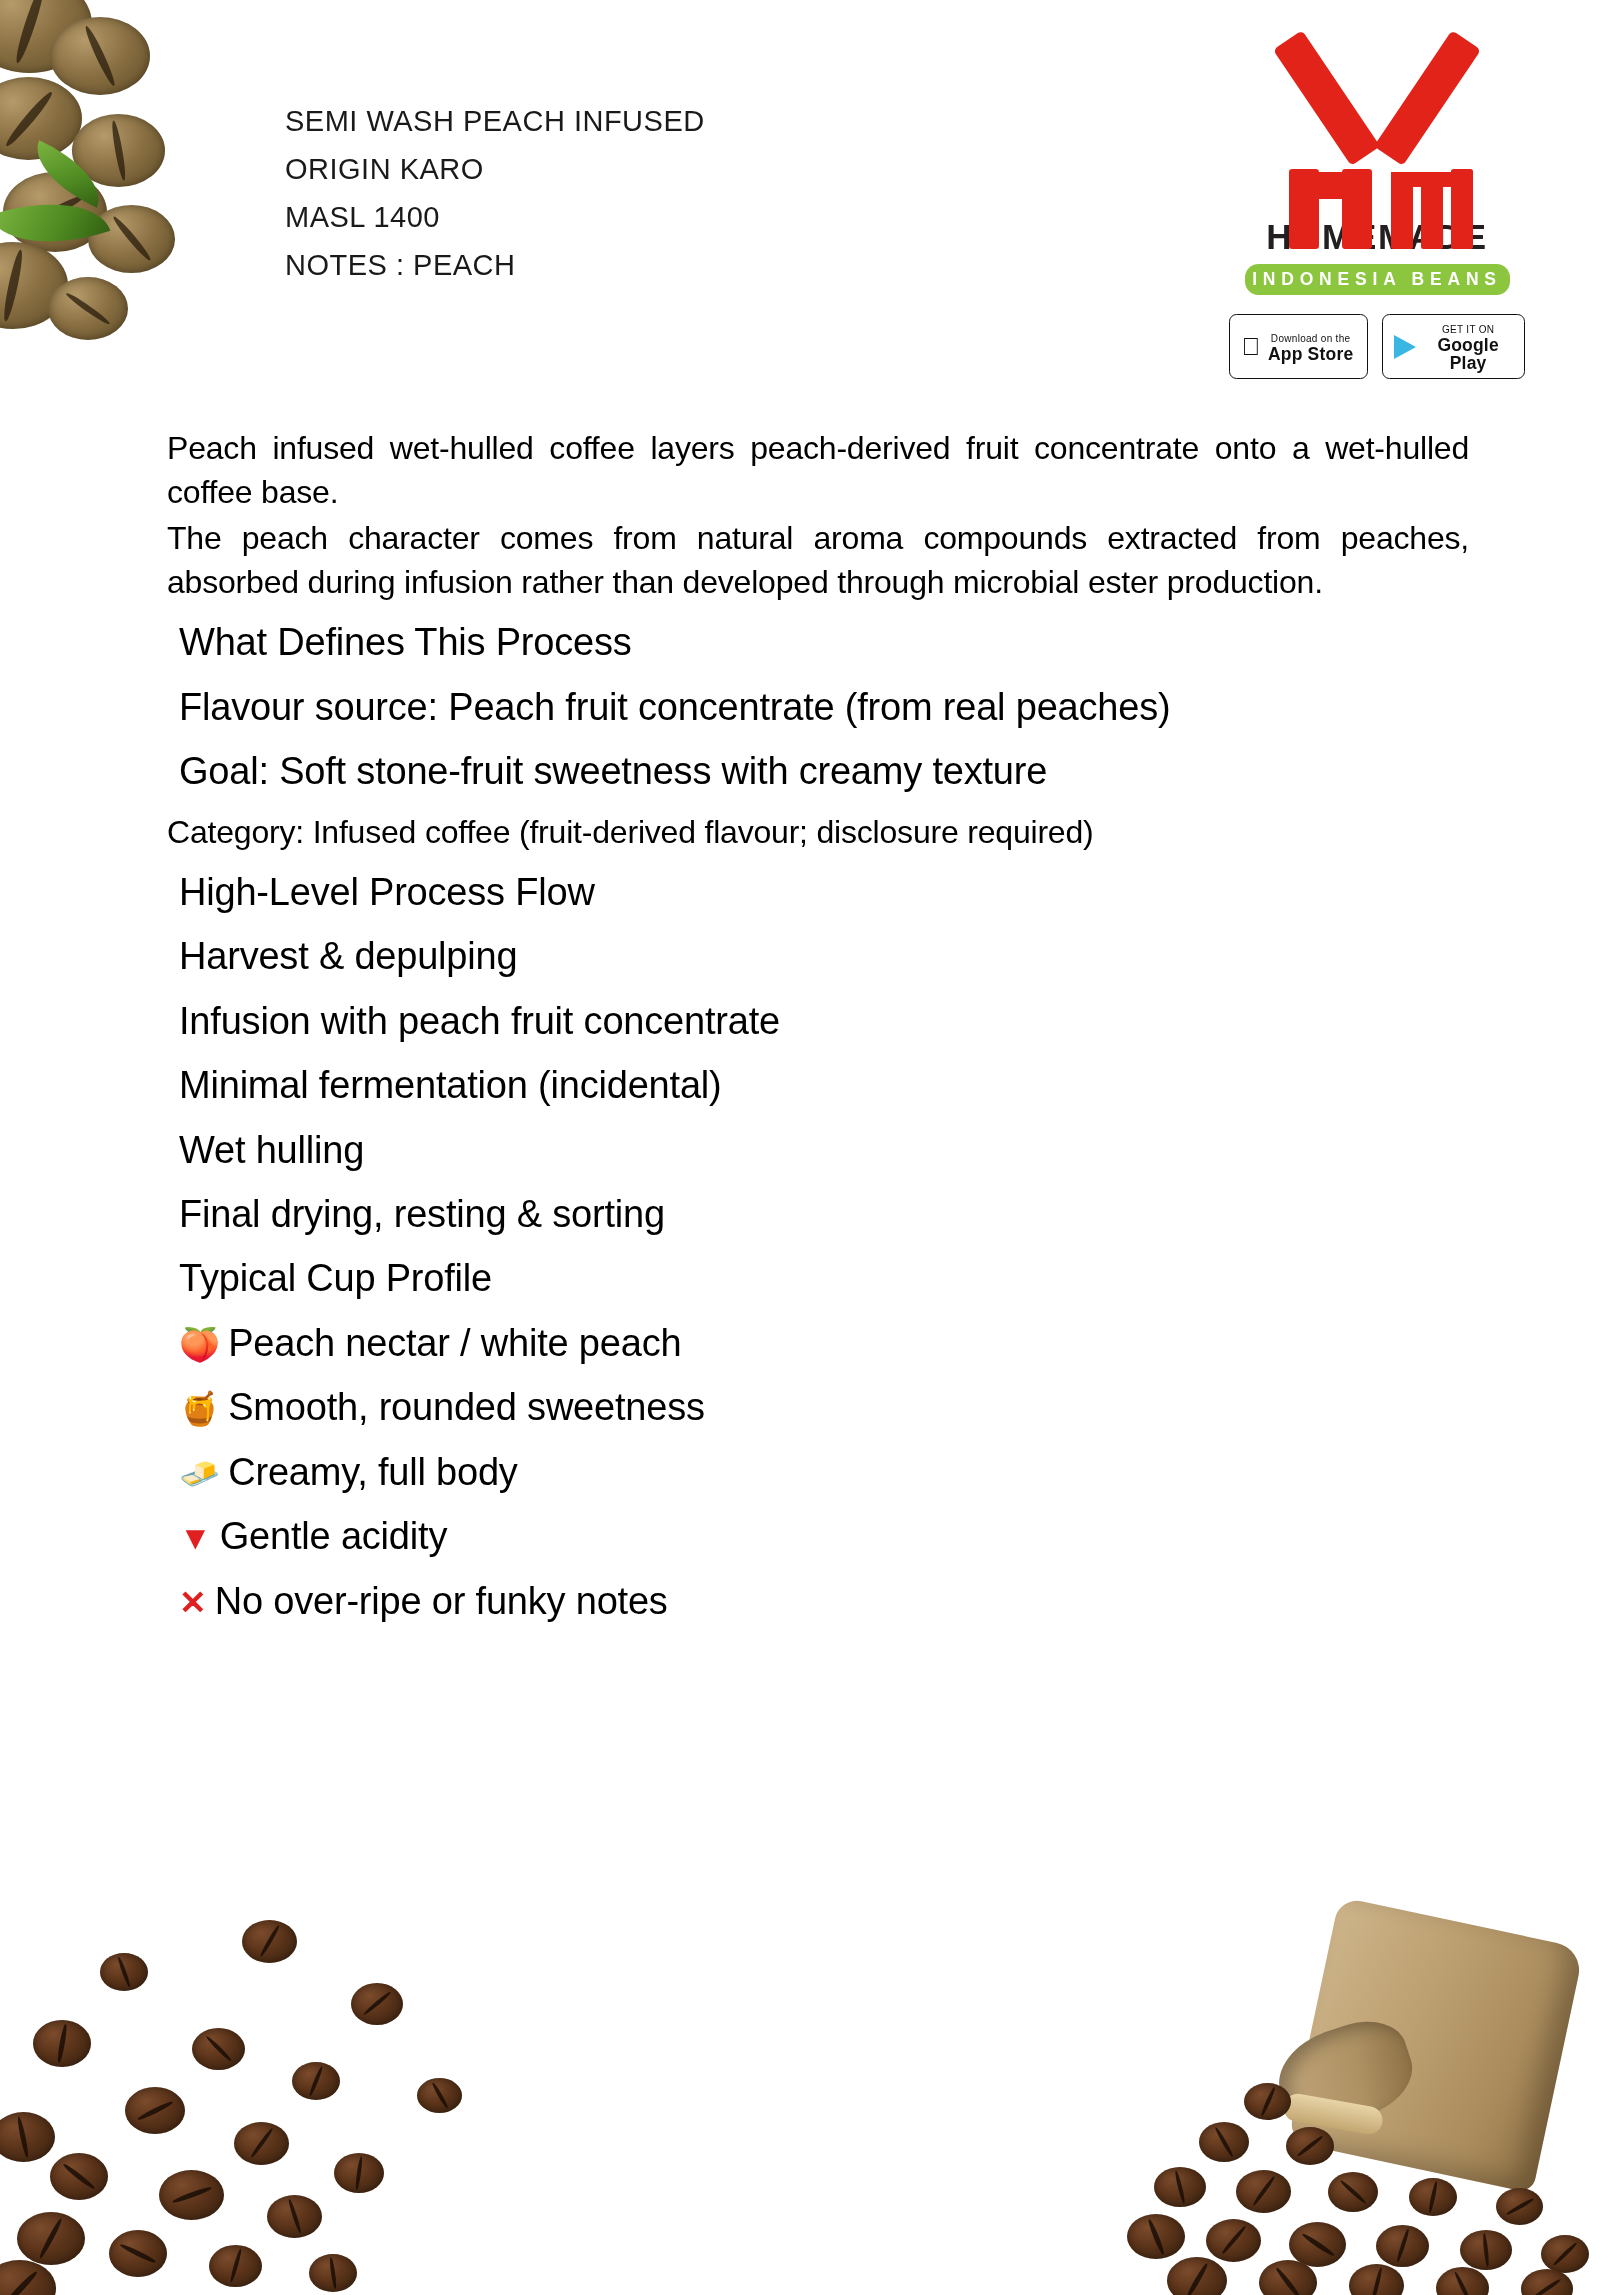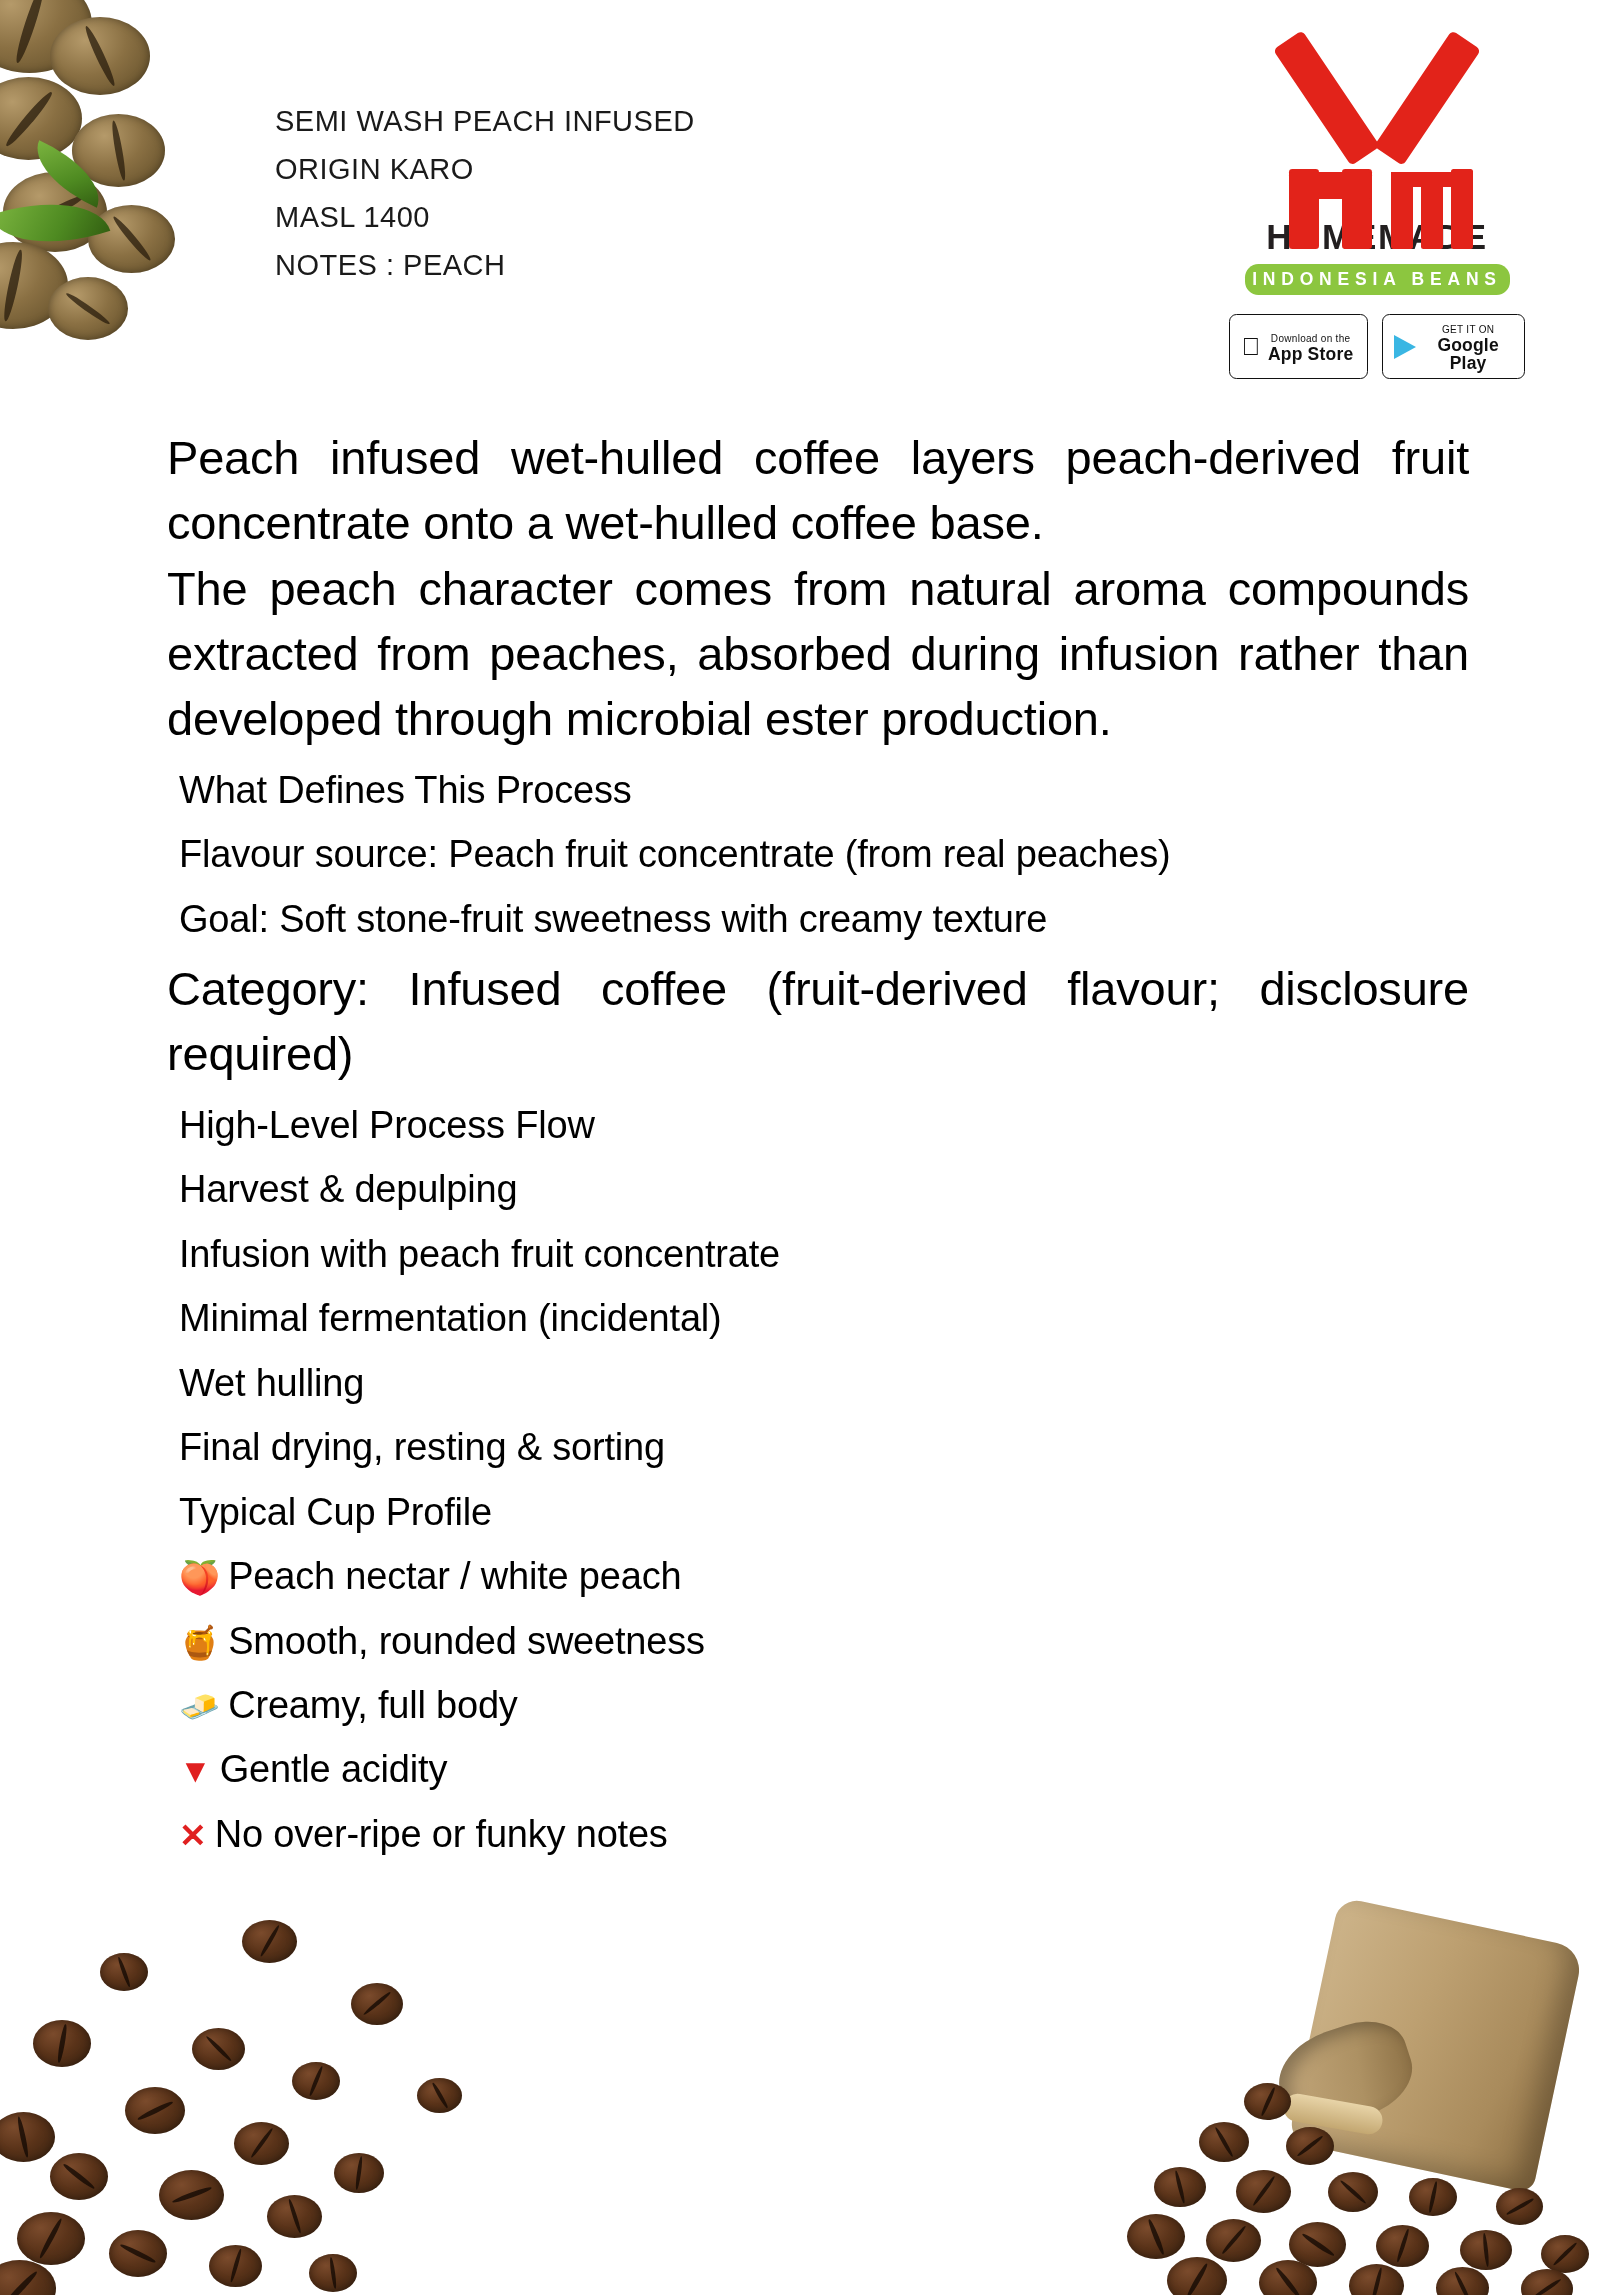--- a/index.html
+++ b/index.html
@@ -89,21 +89,21 @@
   }
 
   
   #header {
     position: absolute;
     left: 0; top: 0;
     width: 1623px; height: 392px;
   }
   #header-info {
     position: absolute;
-    left: 275px; top: 98px;
+    left: 285px; top: 98px;
     font-size: 29px;
     line-height: 1.65;
     letter-spacing: 0.5px;
     color: #1a1a1a;
   }
   #header-info div { white-space: nowrap; }
 
   
   #logo-block {
     position: absolute;
@@ -219,21 +219,21 @@
     border-left: 22px solid #3ab6e3;
   }
 
   
   #content {
     position: absolute;
     left: 167px; top: 426px;
     width: 1302px;
   }
   .para {
-    font-size: 47px;
+    font-size: 32px;
     line-height: 1.38;
     text-align: justify;
     margin: 0 0 1.7px;
     color: #000;
     letter-spacing: -0.2px;
   }
   .line {
     font-size: 38px;
     line-height: 1.38;
     margin: 12px;

